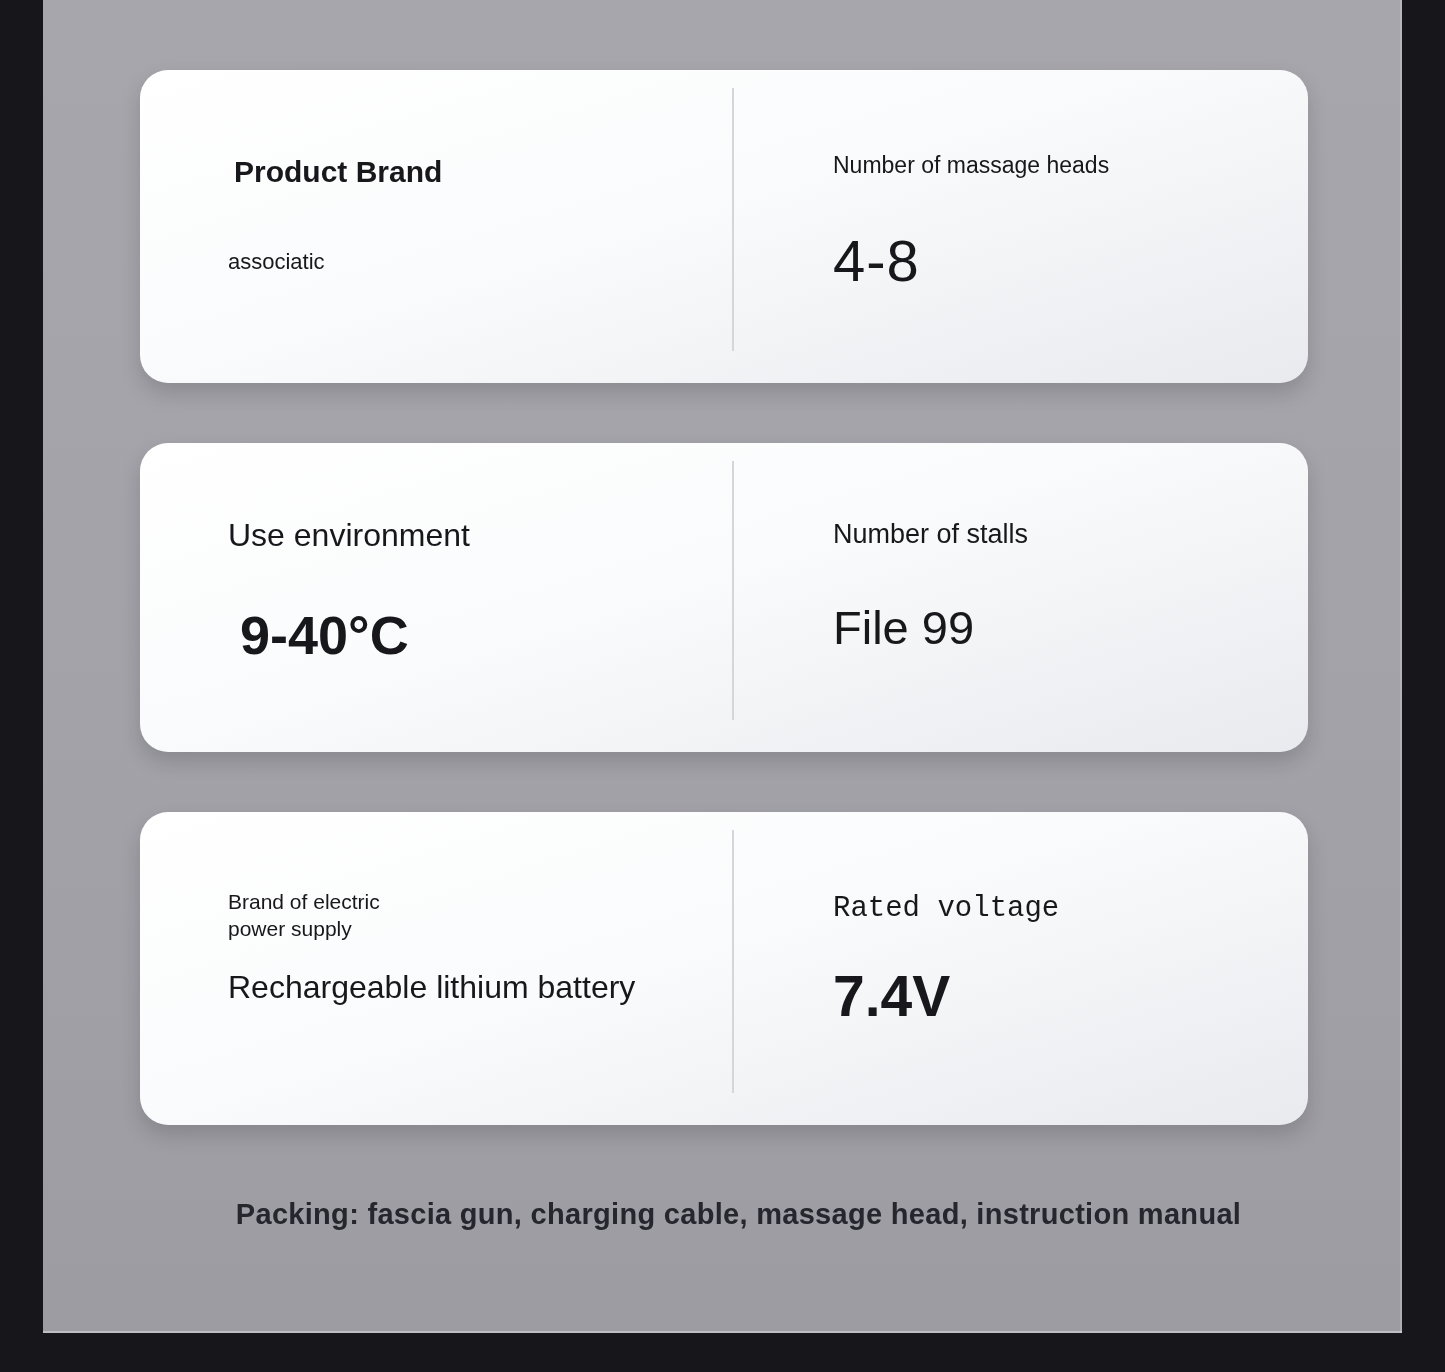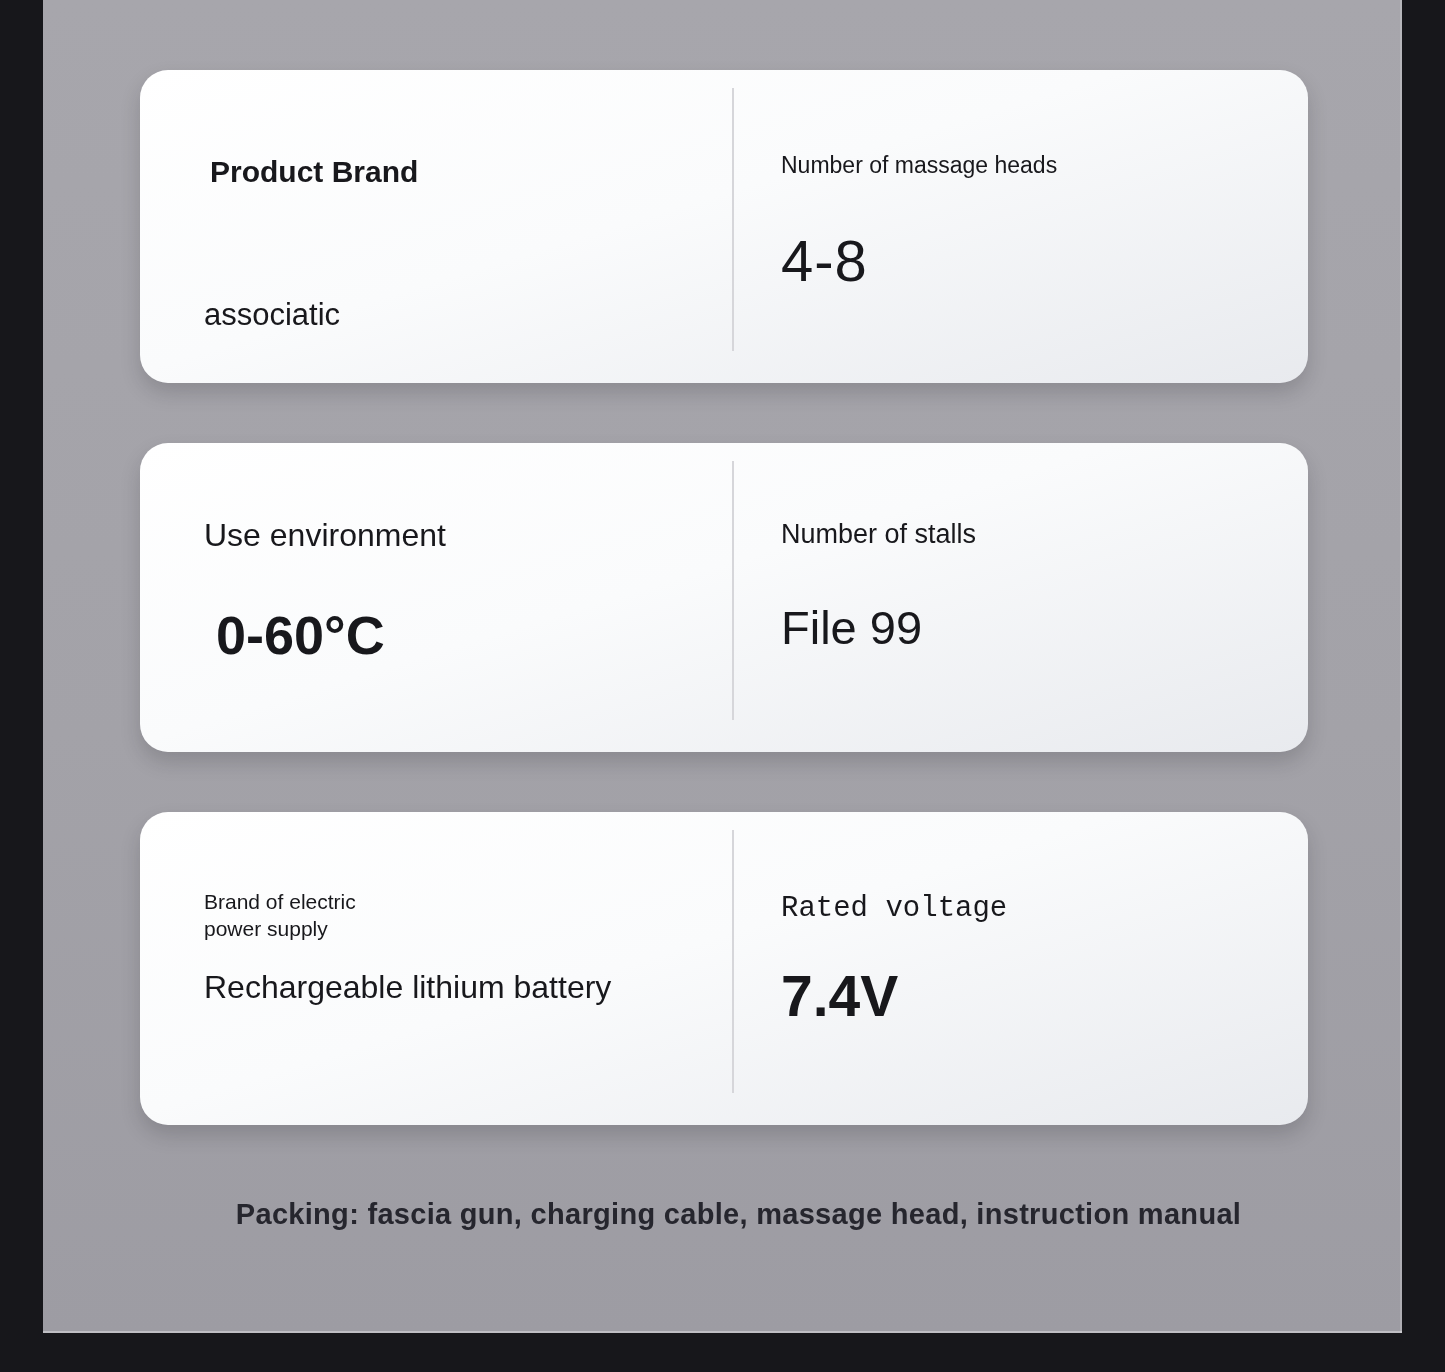--- a/index.html
+++ b/index.html
@@ -42,28 +42,28 @@
 
   .divider {
     position: absolute;
     left: 592px;
     top: 18px;
     bottom: 32px;
     width: 2px;
     background: #d6d6da;
   }
   .col { box-sizing: border-box; position: relative; }
-  .col-left  { width: 593px; padding-left: 64px; }
-  .col-right { width: 575px; padding-left: 48px; }
+  .col-left  { width: 593px; padding-left: 88px; }
+  .col-right { width: 575px; padding-left: 100px; }
 
   .label, .value { white-space: pre-line; }
 
   
   .card1 .col-left  .label { margin-top: 85px; font-size: 30px; font-weight: 600; margin-left: 6px; }
-  .card1 .col-left  .value { margin-top: 108px; font-size: 31px; font-weight: 500; }
+  .card1 .col-left  .value { margin-top: 60px; font-size: 22px; font-weight: 500; }
   .card1 .col-right .label { margin-top: 82px; font-size: 23px; font-weight: 500; }
   .card1 .col-right .value { margin-top: 48px; font-size: 58px; font-weight: 400; letter-spacing: 1px; }
 
   
   .card2 .col-left  .label { margin-top: 74px; font-size: 32px; font-weight: 500; }
   .card2 .col-left  .value { margin-top: 50px; font-size: 54px; font-weight: 700; margin-left: 12px; }
   .card2 .col-right .label { margin-top: 76px; font-size: 27px; font-weight: 400; }
   .card2 .col-right .value { margin-top: 50px; font-size: 47px; font-weight: 400; }
 
   
@@ -98,21 +98,21 @@
       <div class="divider"></div>
       <div class="col col-right">
         <div class="label">Number of massage heads</div>
         <div class="value">4-8</div>
       </div>
     </section>
 
     <section class="card card2">
       <div class="col col-left">
         <div class="label">Use environment</div>
-        <div class="value">0-60°C</div>
+        <div class="value">9-40°C</div>
       </div>
       <div class="divider"></div>
       <div class="col col-right">
         <div class="label">Number of stalls</div>
         <div class="value">File 99</div>
       </div>
     </section>
 
     <section class="card card3">
       <div class="col col-left">

